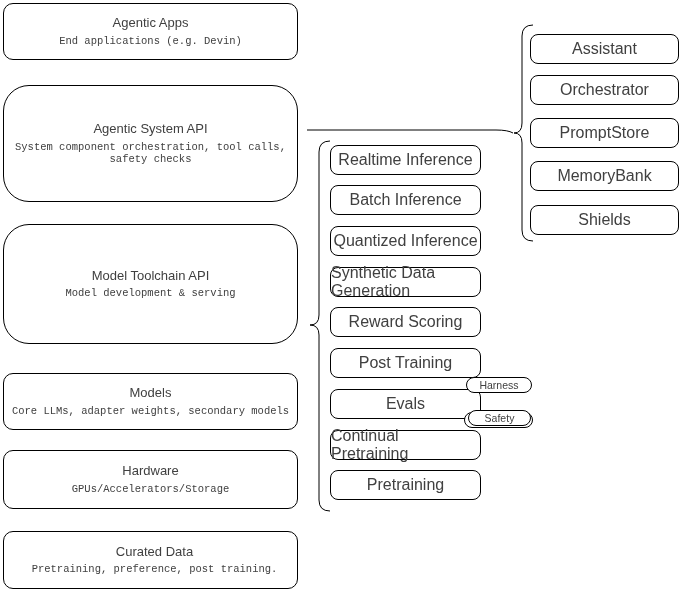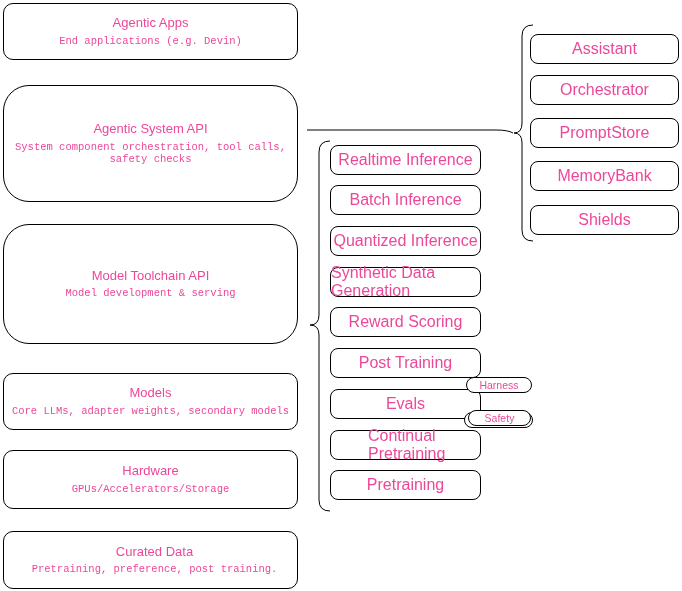--- a/index.html
+++ b/index.html
@@ -2,21 +2,21 @@
 <html><head>
 <meta charset="utf-8">
 <style>
   html, body { margin: 0; padding: 0; background: #ffffff; }
   .canvas {
     position: relative;
     width: 682px;
     height: 591px;
     background: #ffffff;
     font-family: "Liberation Sans", sans-serif;
-    color: #ec4899;
+    color: #404040;
     overflow: hidden;
   }
   .connectors {
     position: absolute;
     left: 0; top: 0;
     width: 682px; height: 591px;
     pointer-events: none;
   }
   .layer {
     position: absolute;
@@ -104,21 +104,21 @@
     <div class="layer-sub">Pretraining, preference, post training.</div>
   </div>
 
   <div class="chip mid" style="top:145px;">Realtime Inference</div>
   <div class="chip mid" style="top:185px;">Batch Inference</div>
   <div class="chip mid" style="top:226px;">Quantized Inference</div>
   <div class="chip mid" style="top:267px;">Synthetic Data Generation</div>
   <div class="chip mid" style="top:307px;">Reward Scoring</div>
   <div class="chip mid" style="top:348px;">Post Training</div>
   <div class="chip mid" style="top:389px;">Evals</div>
-  <div class="chip mid" style="top:430px;padding-left:37px;">Continual Pretraining</div>
+  <div class="chip mid" style="top:430px;">Continual Pretraining</div>
   <div class="chip mid" style="top:470px;">Pretraining</div>
 
   <div class="pill" style="left:466px; top:377px; width:66px;">Harness</div>
   <div class="pill" style="left:464px; top:412px; width:69px;text-decoration:underline;">EvalData</div>
   <div class="pill" style="left:468px; top:410px; width:63px;">Safety</div>
 
   <div class="chip right" style="top:34px;">Assistant</div>
   <div class="chip right" style="top:75px;">Orchestrator</div>
   <div class="chip right" style="top:118px;">PromptStore</div>
   <div class="chip right" style="top:161px;">MemoryBank</div>

